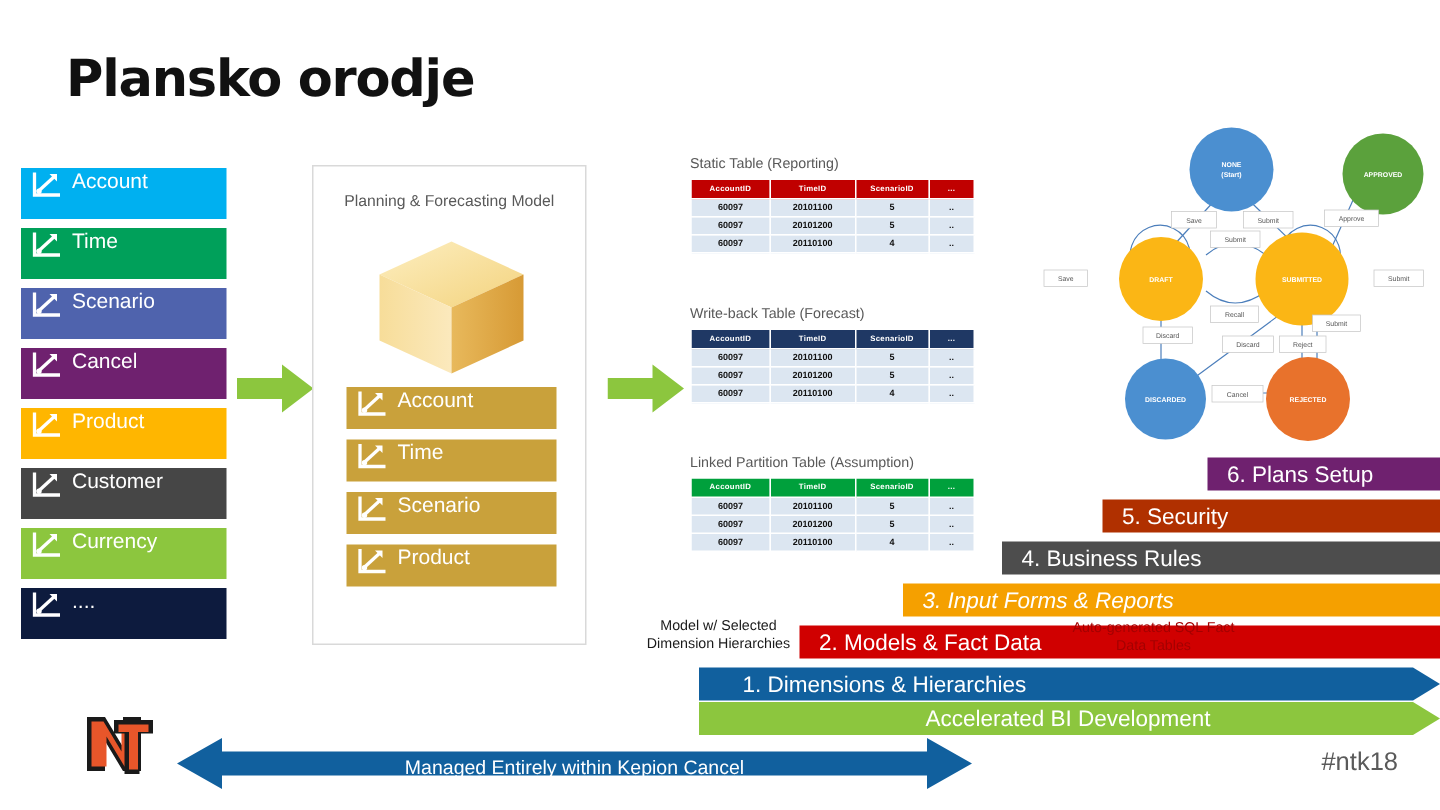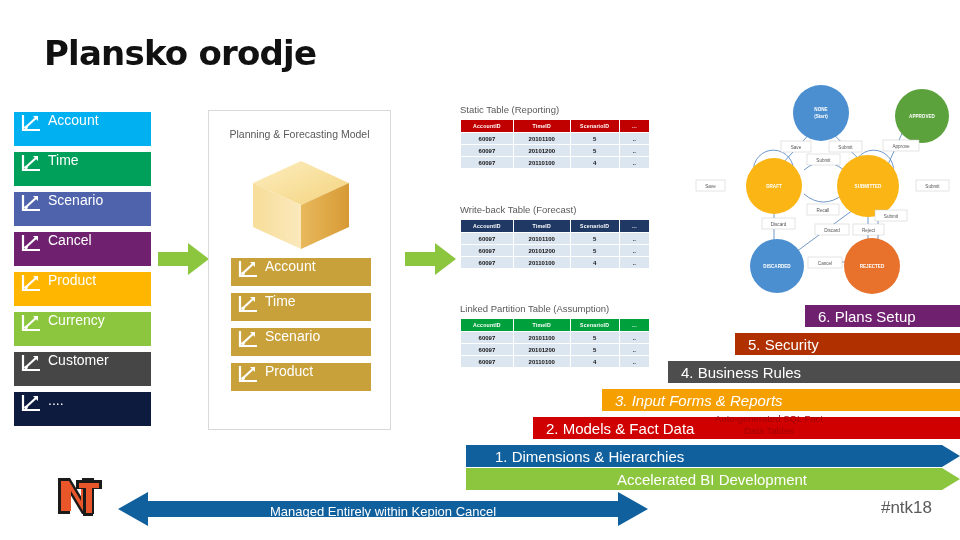--- a/index.html
+++ b/index.html
@@ -169,41 +169,41 @@
       <span class="dimicon">
         <svg width="22" height="22" viewBox="0 0 22 22">
             <path d="M3 3 V18 H20" stroke="#fff" stroke-width="2.2" fill="none"></path>
             <path d="M5 16 L17 5" stroke="#fff" stroke-width="2.2" fill="none"></path>
             <path d="M13 4 L18 4 L18 9 Z" fill="#fff"></path>
             <circle cx="6" cy="15.5" r="1.8" fill="#fff"></circle>
           </svg>
       </span>
       <span class="label">Product</span>
     </div>
+    <div class="chip" style="background:#464646">
+      <span class="dimicon">
+        <svg width="22" height="22" viewBox="0 0 22 22">
+            <path d="M3 3 V18 H20" stroke="#fff" stroke-width="2.2" fill="none"></path>
+            <path d="M5 16 L17 5" stroke="#fff" stroke-width="2.2" fill="none"></path>
+            <path d="M13 4 L18 4 L18 9 Z" fill="#fff"></path>
+            <circle cx="6" cy="15.5" r="1.8" fill="#fff"></circle>
+          </svg>
+      </span>
+      <span class="label">Customer</span>
+    </div>
     <div class="chip" style="background:#8cc63e">
       <span class="dimicon">
         <svg width="22" height="22" viewBox="0 0 22 22">
             <path d="M3 3 V18 H20" stroke="#fff" stroke-width="2.2" fill="none"></path>
             <path d="M5 16 L17 5" stroke="#fff" stroke-width="2.2" fill="none"></path>
             <path d="M13 4 L18 4 L18 9 Z" fill="#fff"></path>
             <circle cx="6" cy="15.5" r="1.8" fill="#fff"></circle>
           </svg>
       </span>
       <span class="label">Currency</span>
-    </div>
-    <div class="chip" style="background:#464646">
-      <span class="dimicon">
-        <svg width="22" height="22" viewBox="0 0 22 22">
-            <path d="M3 3 V18 H20" stroke="#fff" stroke-width="2.2" fill="none"></path>
-            <path d="M5 16 L17 5" stroke="#fff" stroke-width="2.2" fill="none"></path>
-            <path d="M13 4 L18 4 L18 9 Z" fill="#fff"></path>
-            <circle cx="6" cy="15.5" r="1.8" fill="#fff"></circle>
-          </svg>
-      </span>
-      <span class="label">Customer</span>
     </div>
     <div class="chip" style="background:#0d1b3e">
       <span class="dimicon">
         <svg width="22" height="22" viewBox="0 0 22 22">
             <path d="M3 3 V18 H20" stroke="#fff" stroke-width="2.2" fill="none"></path>
             <path d="M5 16 L17 5" stroke="#fff" stroke-width="2.2" fill="none"></path>
             <path d="M13 4 L18 4 L18 9 Z" fill="#fff"></path>
             <circle cx="6" cy="15.5" r="1.8" fill="#fff"></circle>
           </svg>
       </span>
@@ -491,20 +491,22 @@
   <div class="banner arrowbar" style="left:466px; top:445px; width:476px; height:22px; background:#11609e; padding-left:29px;">
     <span>1. Dimensions &amp; Hierarchies</span>
     <span class="arrowhead" style="border-left:18px solid #11609e;"></span>
   </div>
 
   <div class="banner arrowbar" style="left:466px; top:468px; width:476px; height:22px; background:#8cc63e; justify-content:center;">
     <span>Accelerated BI Development</span>
     <span class="arrowhead" style="border-left:18px solid #8cc63e;"></span>
   </div>
 
+  <div class="sublabel" style="left:425px; top:412px; width:108px; color:#1a1a1a;">Model w/ Selected
+Dimension Hierarchies</div>
 
   <div class="sublabel" style="left:700px; top:413px; width:138px; color:#a40000;">Auto-generated SQL Fact
 Data Tables</div>
 
   <div class="dblarrow">
     <svg width="530" height="42" viewBox="0 0 530 42">
       <path d="M0 21 L30 4 L30 13 L500 13 L500 4 L530 21 L500 38 L500 29 L30 29 L30 38 Z" fill="#11609e"></path>
     </svg>
     <div class="txt">Managed Entirely within Kepion Cancel</div>
   </div>

